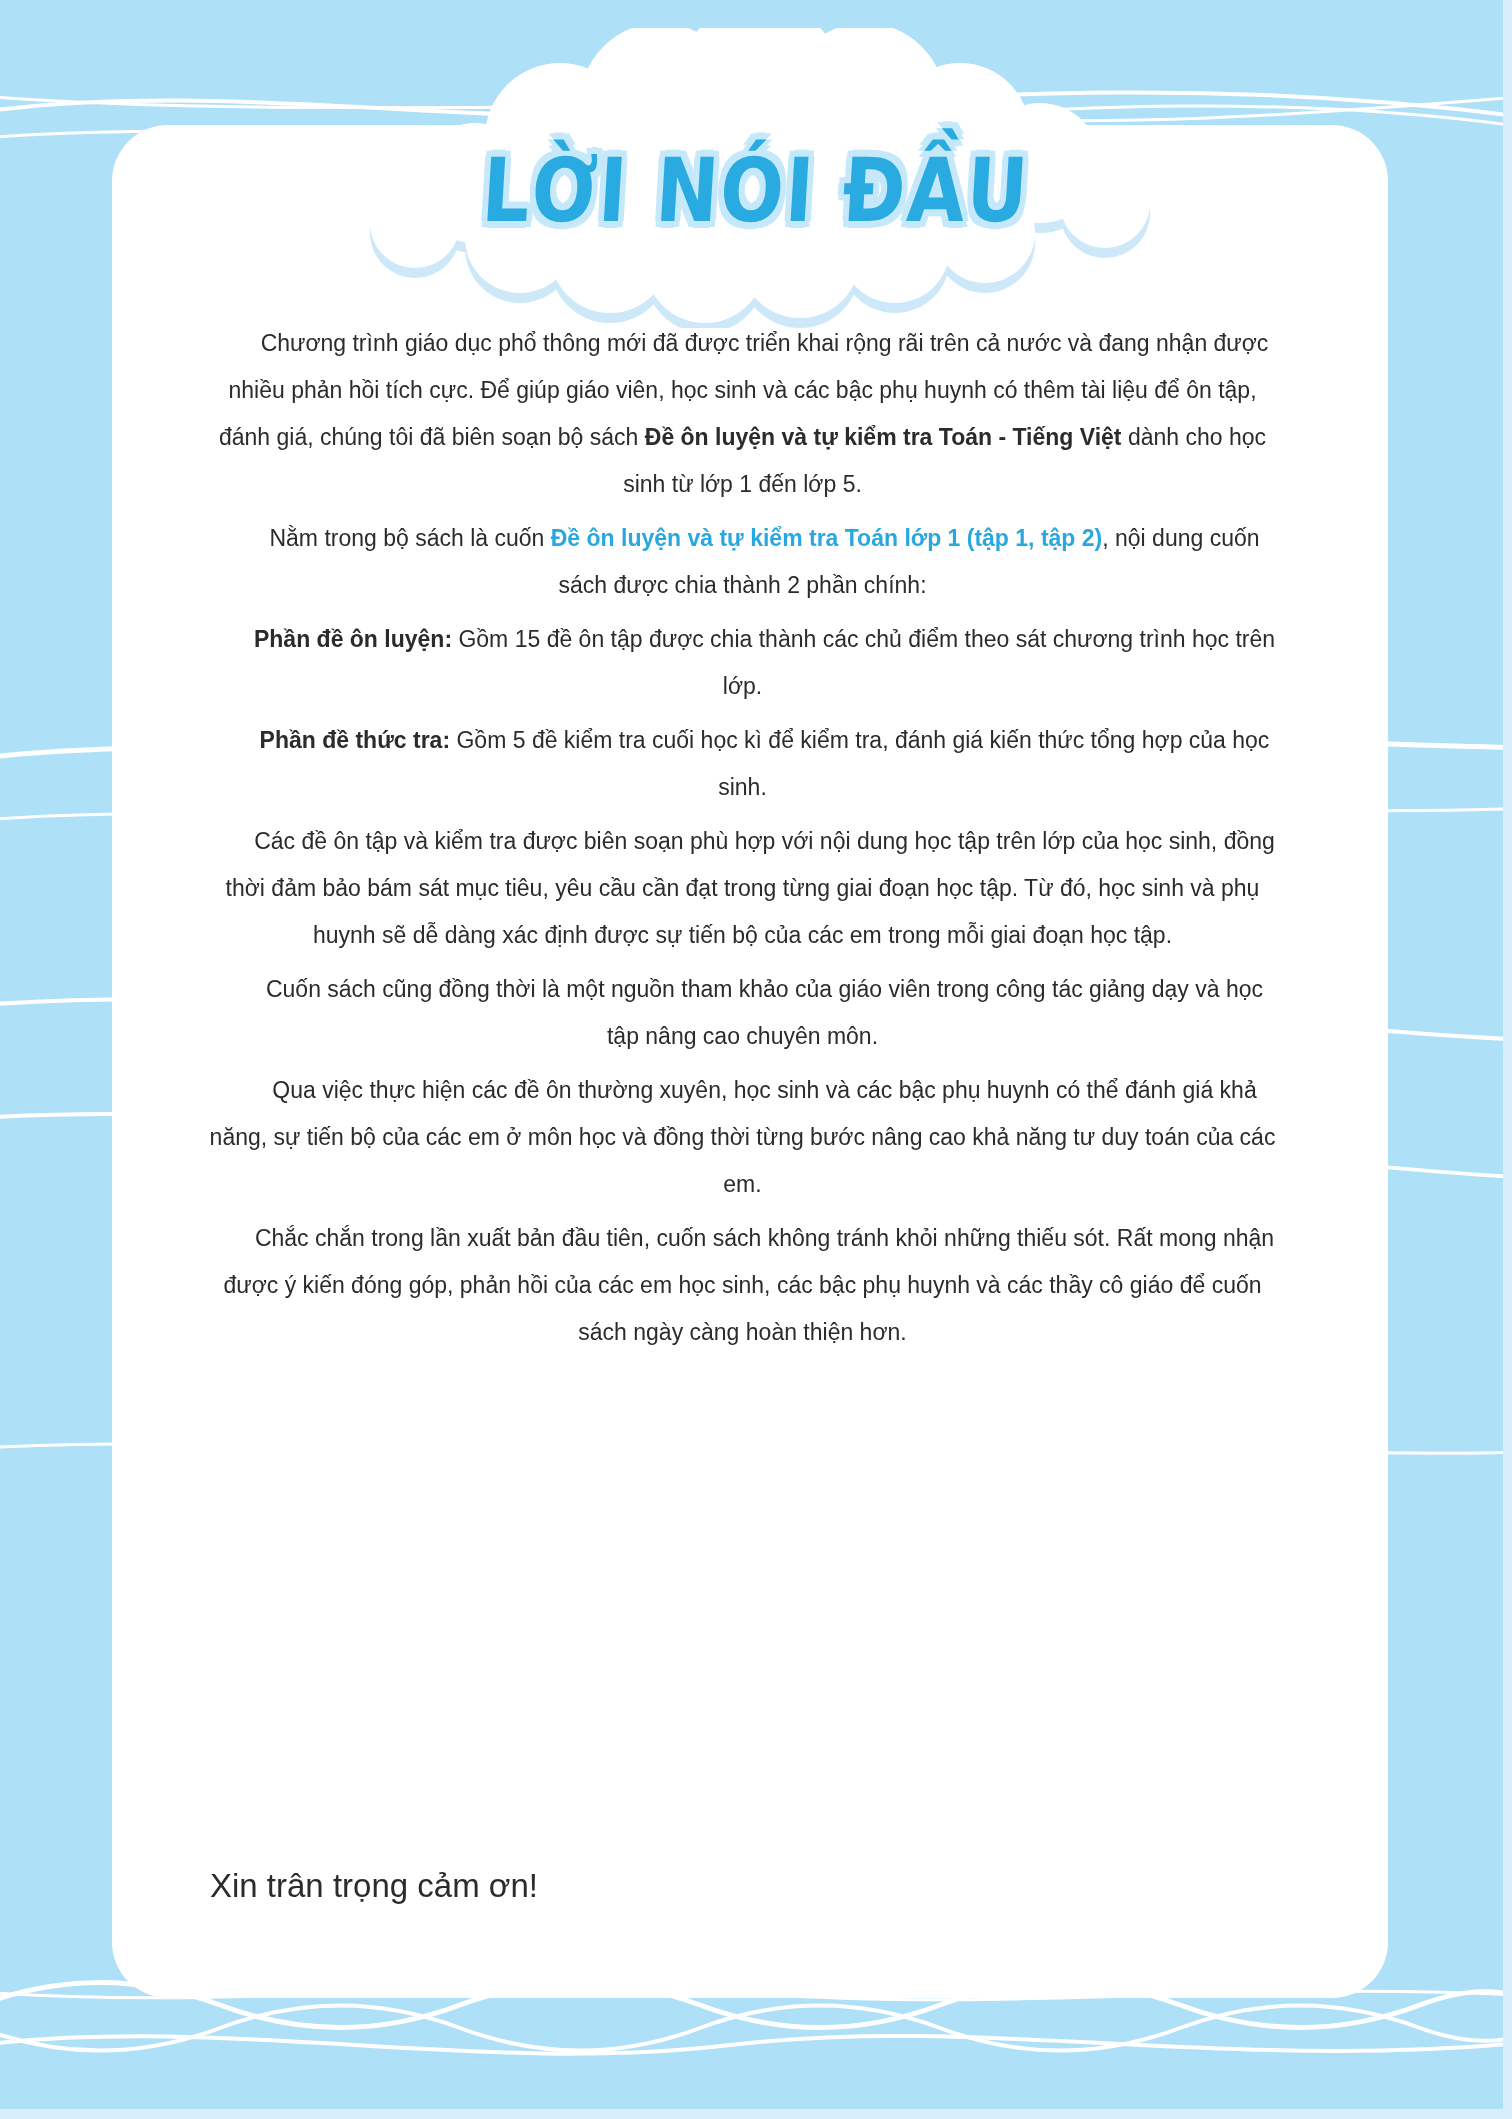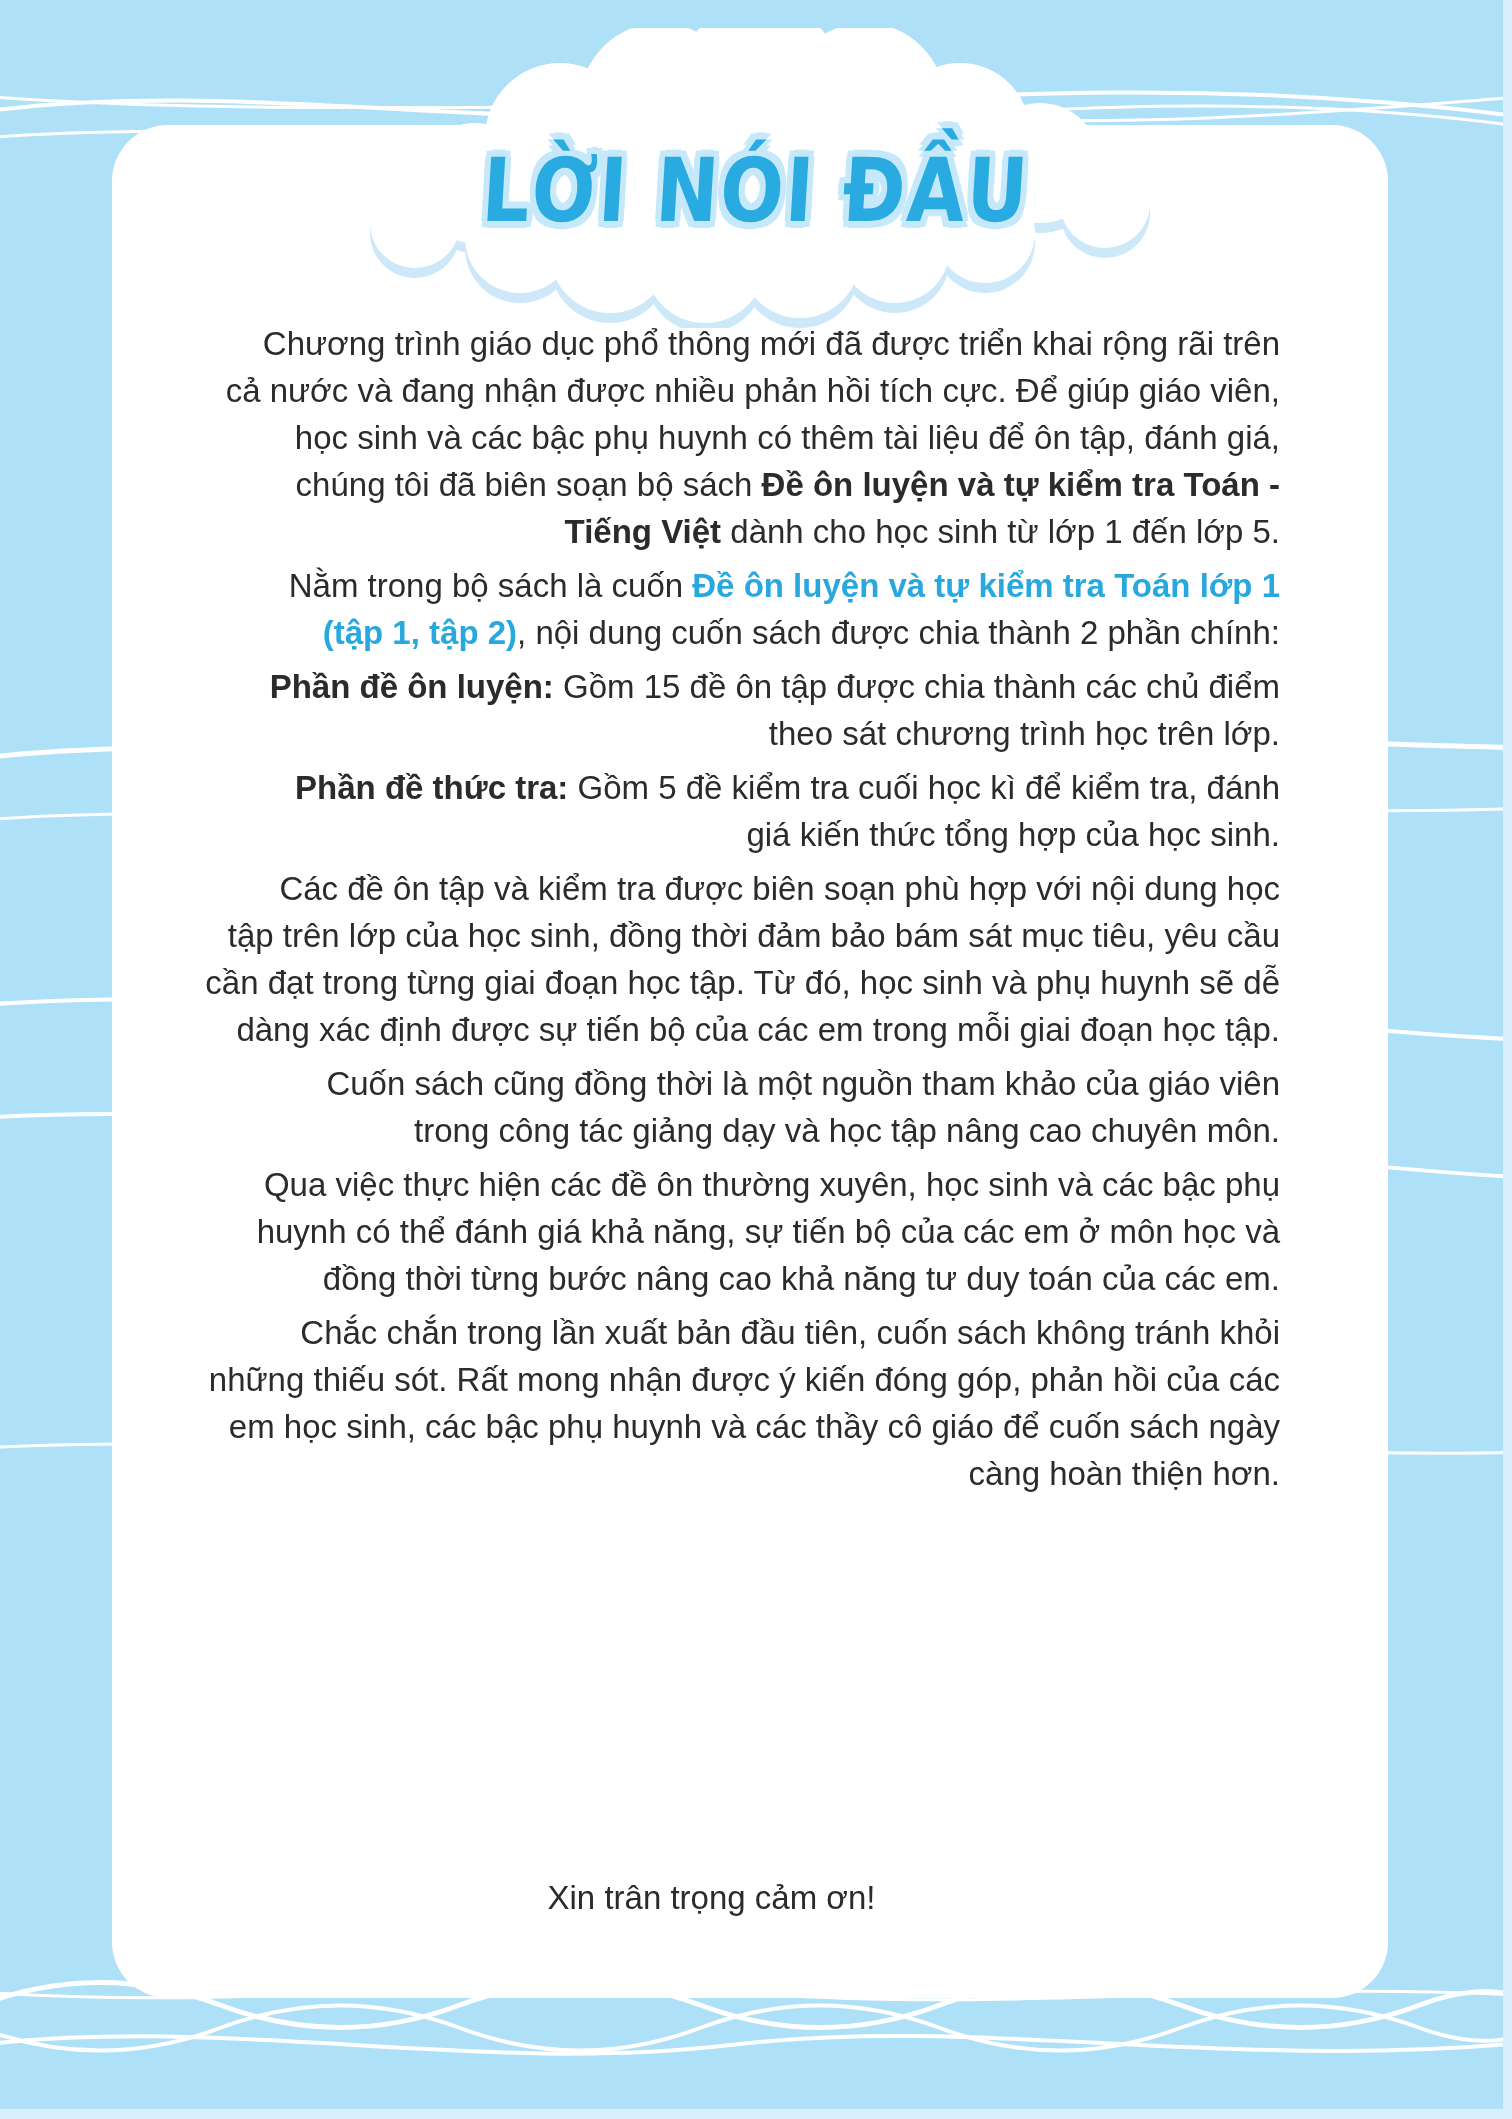--- a/index.html
+++ b/index.html
@@ -30,29 +30,29 @@
     transform:scaleX(.85) skewX(-4deg);
     text-shadow:
       -6px -6px 0 var(--title_halo,#C5E9FA), 6px -6px 0 var(--title_halo,#C5E9FA),
       -6px 6px 0 var(--title_halo,#C5E9FA), 6px 6px 0 var(--title_halo,#C5E9FA),
       -7px 0 0 var(--title_halo,#C5E9FA), 7px 0 0 var(--title_halo,#C5E9FA),
       0 -7px 0 var(--title_halo,#C5E9FA), 0 7px 0 var(--title_halo,#C5E9FA);
   }
   .text-block{
     position:absolute;left:205px;top:320px;width:1075px;z-index:4;
     color:var(--text,#2B2B2B);
-    font-size:33px;line-height:47px;text-align:right;
+    font-size:23px;line-height:47px;text-align:center;
   }
   .text-block p{margin:0 0 7px 0;text-indent:44px;}
   .seg-b{font-weight:bold;}
   .seg-bb{font-weight:bold;color:var(--accent_blue,#29A8E0);}
   .closing{
-    position:absolute;left:188px;top:1862px;width:1075px;z-index:4;
+    position:absolute;left:210px;top:1862px;width:1075px;z-index:4;
     color:var(--text,#2B2B2B);font-size:33px;line-height:47px;
-    text-align:center;padding-right:28px;box-sizing:border-box;margin-top:12px;
+    text-align:left;padding-right:28px;box-sizing:border-box;
   }
 </style>
 </head>
 <body>
 
 <div class="page">
 
   <svg class="waves" width="1512" height="2119" viewBox="0 0 1512 2119">
     <g fill="none" stroke="#FFFFFF" stroke-linecap="round">
       <path stroke-width="4" d="M -20 112 C 230 78, 480 132, 730 112 C 980 92, 1230 78, 1532 118"></path>

